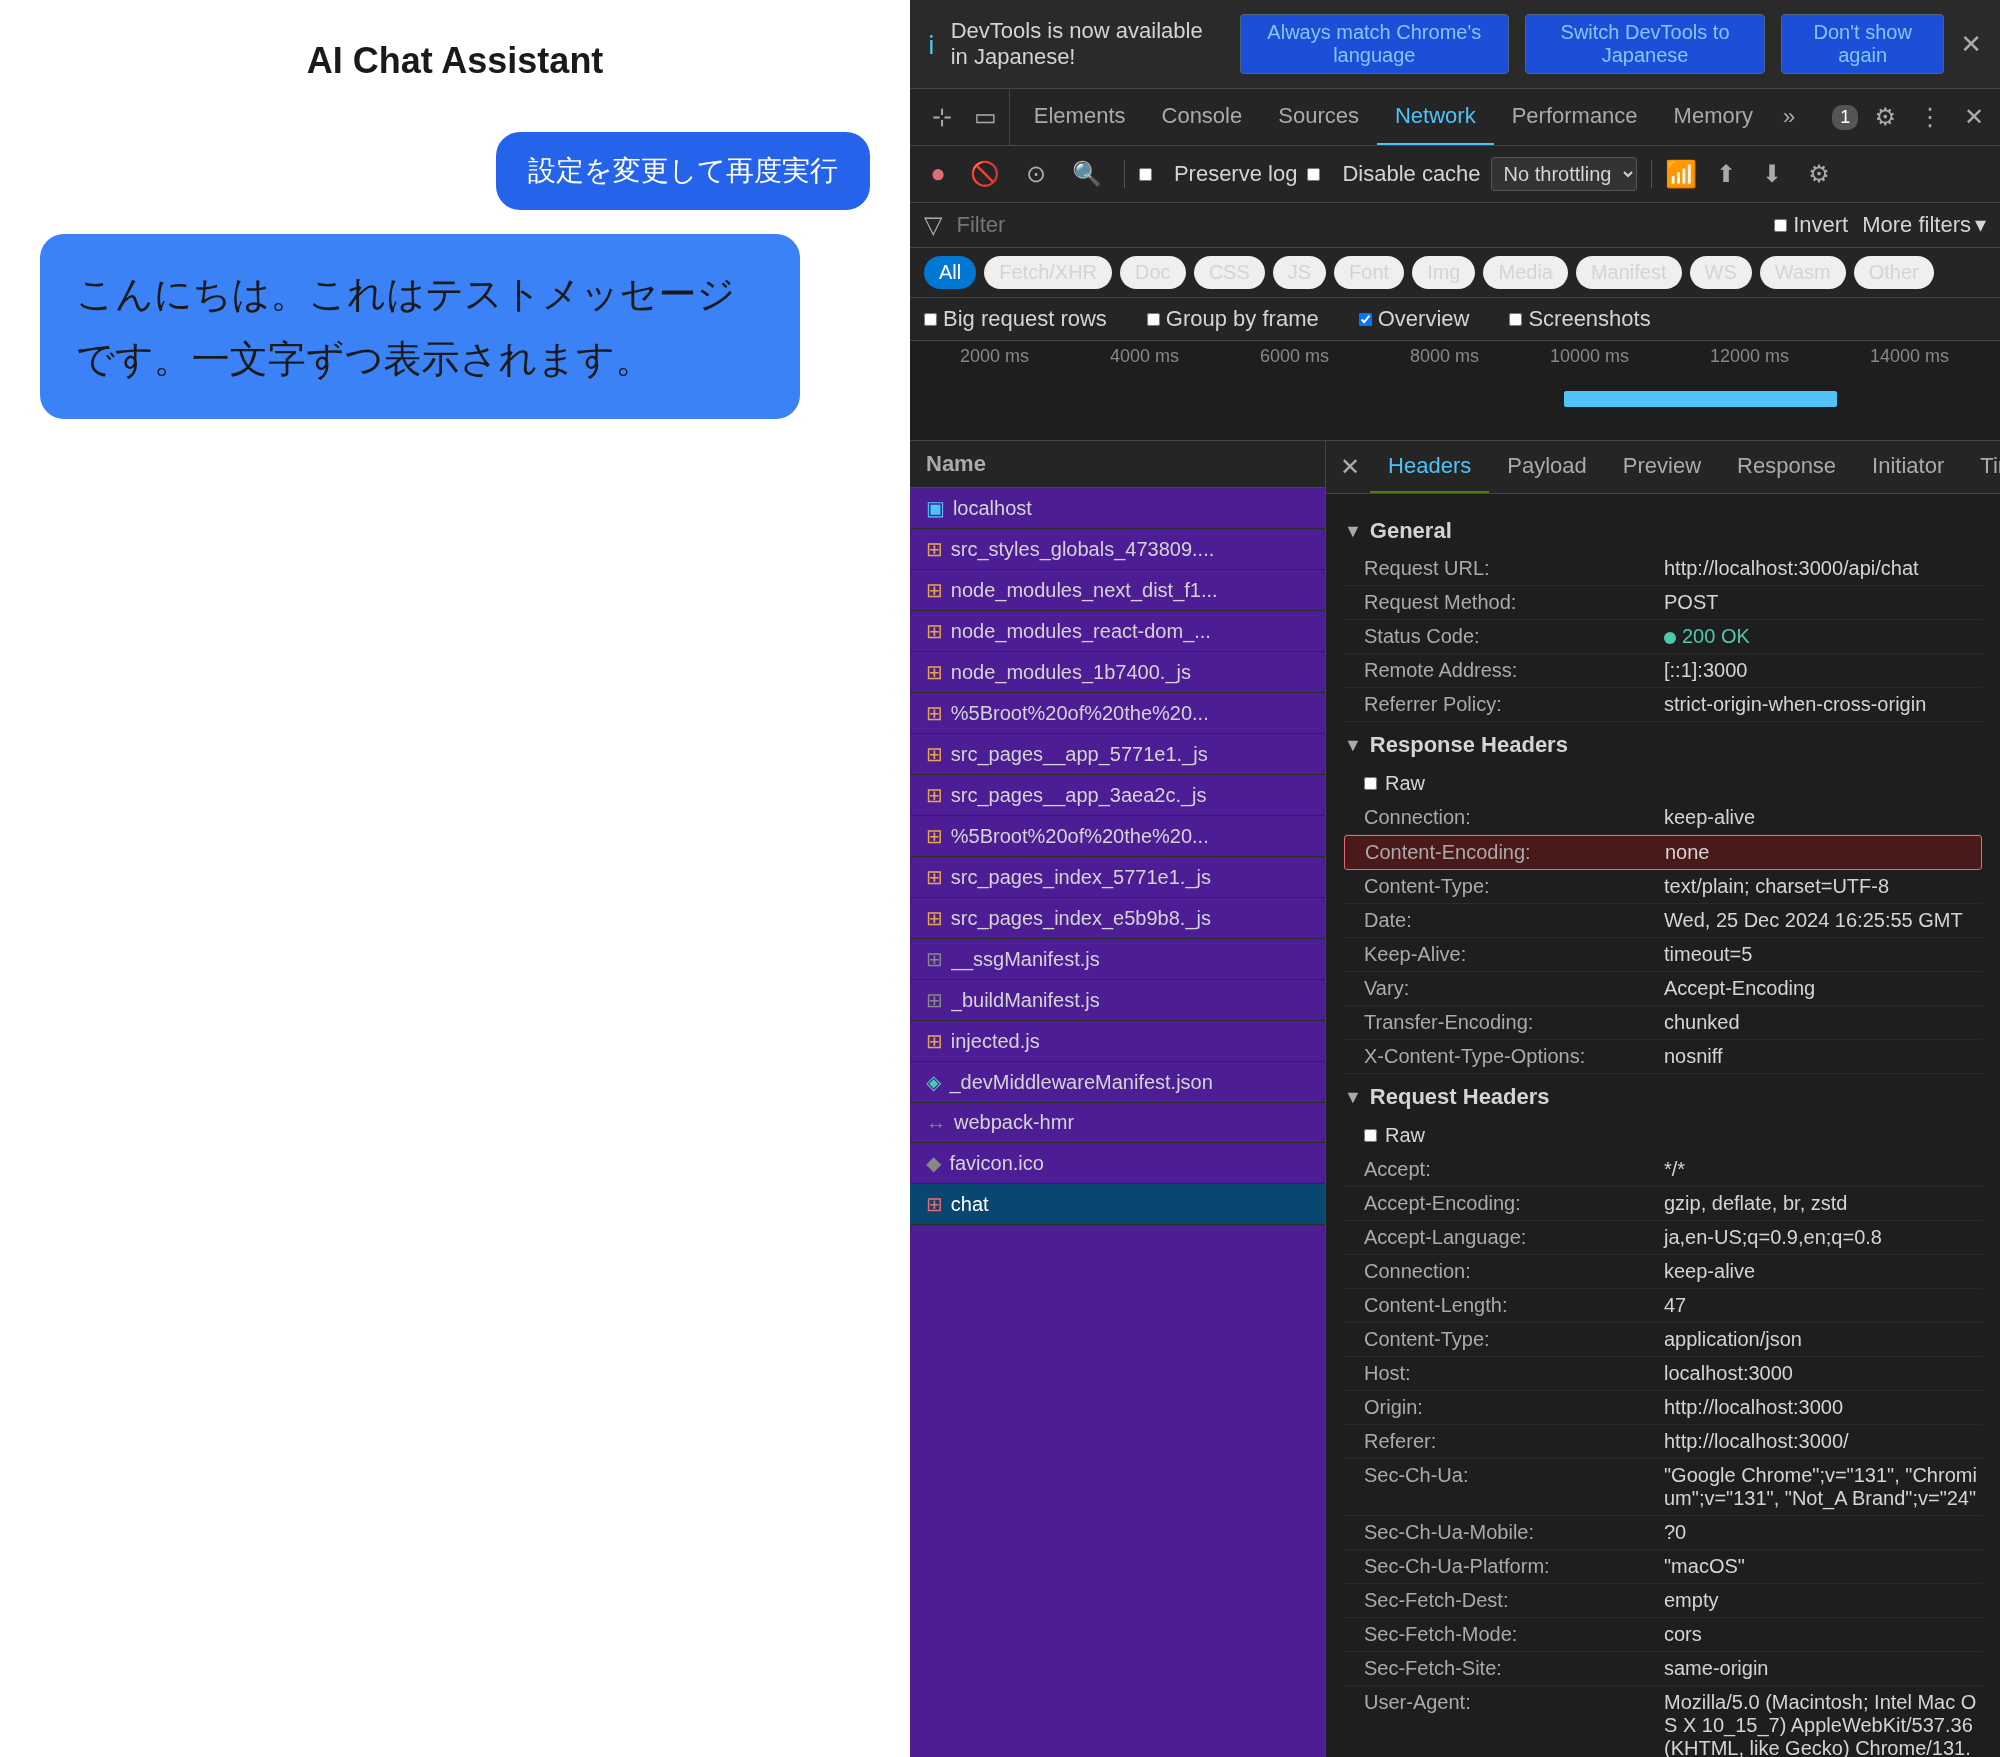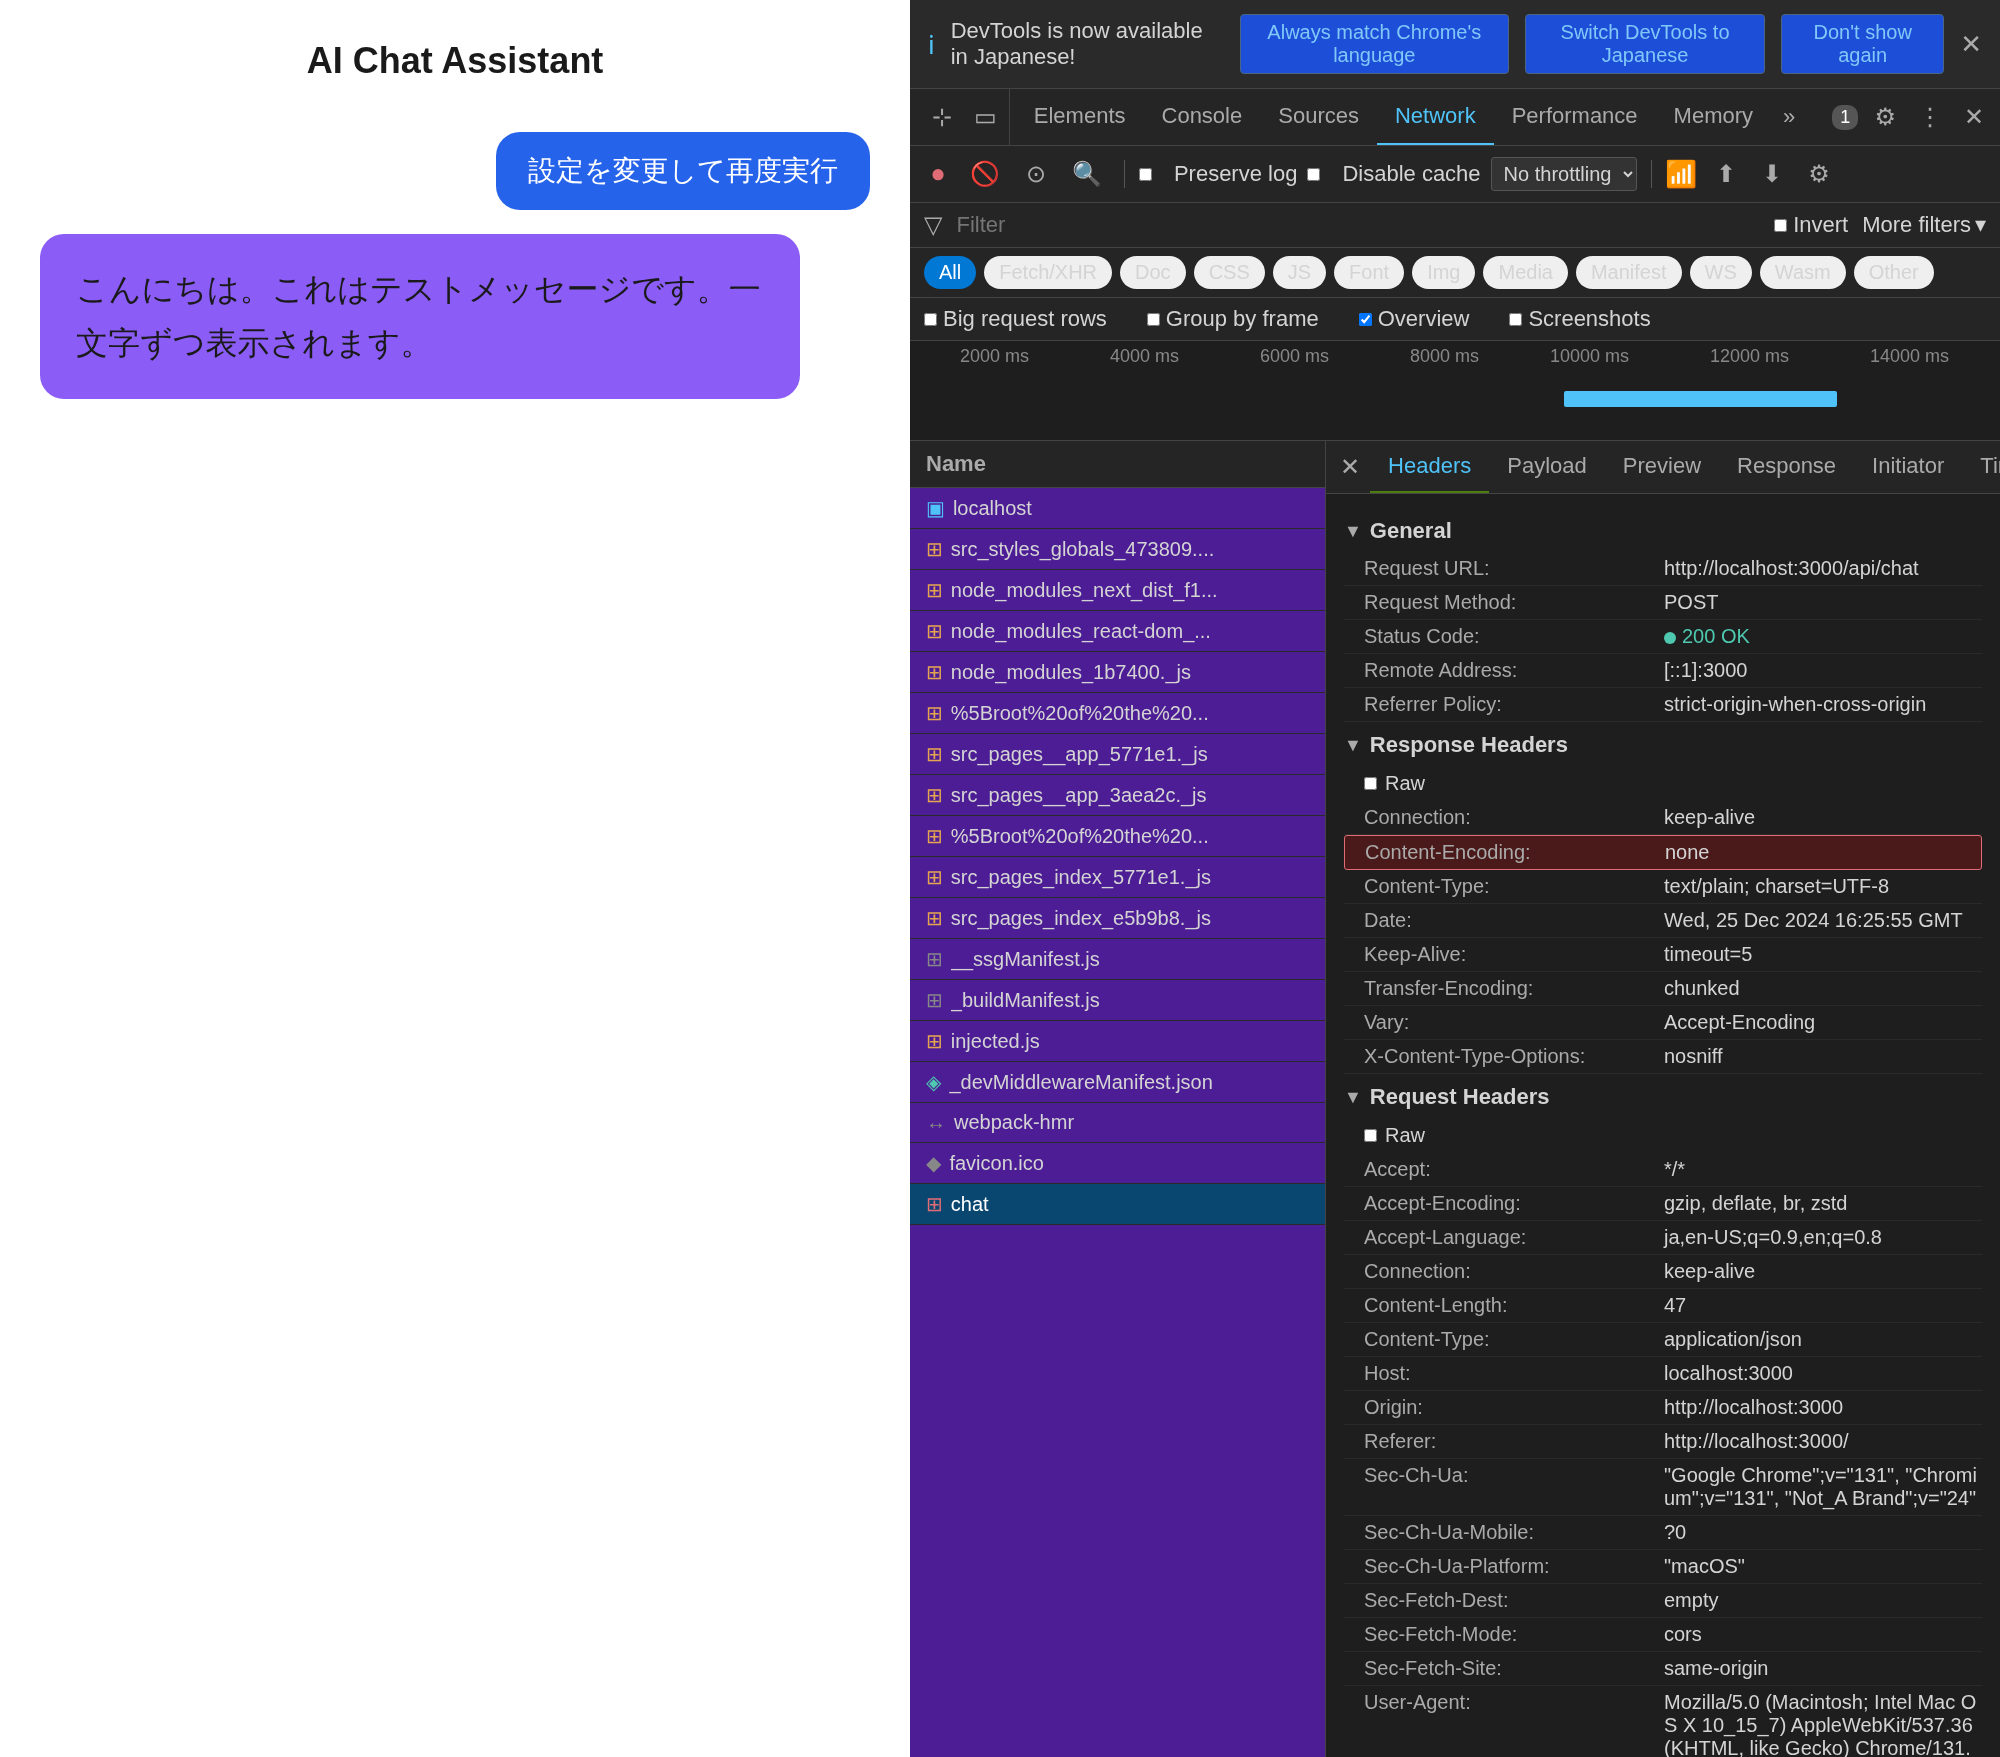--- a/index.html
+++ b/index.html
@@ -32,25 +32,25 @@
     }
     .msg-user .bubble {
       background: #2563eb;
       color: #fff;
       padding: 20px 32px;
       border-radius: 24px;
       font-size: 28px;
       max-width: 700px;
     }
     .msg-assistant .bubble {
-      background: #8b5cf6;
+      background: #3b82f6;
       color: #1a1a1a;
       padding: 28px 36px;
       border-radius: 24px;
-      font-size: 32px;
+      font-size: 38px;
       max-width: 760px;
       line-height: 1.7;
     }
 
     
     #devtools-panel {
       width: 1090px;
       height: 100%;
       background: #1e1e1e;
       color: #d4d4d4;
@@ -717,26 +717,26 @@
         </div>
         <div class="detail-row">
           <span class="detail-label">Date:</span>
           <span class="detail-value">Wed, 25 Dec 2024 16:25:55 GMT</span>
         </div>
         <div class="detail-row">
           <span class="detail-label">Keep-Alive:</span>
           <span class="detail-value">timeout=5</span>
         </div>
         <div class="detail-row">
+          <span class="detail-label">Vary:</span>
+          <span class="detail-value">Accept-Encoding</span>
+        </div>
+        <div class="detail-row">
           <span class="detail-label">Transfer-Encoding:</span>
           <span class="detail-value">chunked</span>
-        </div>
-        <div class="detail-row">
-          <span class="detail-label">Vary:</span>
-          <span class="detail-value">Accept-Encoding</span>
         </div>
         <div class="detail-row">
           <span class="detail-label">X-Content-Type-Options:</span>
           <span class="detail-value">nosniff</span>
         </div>
 
         <div class="section-header">
           <span class="triangle">▼</span>
           <span>Request Headers</span>
         </div>

